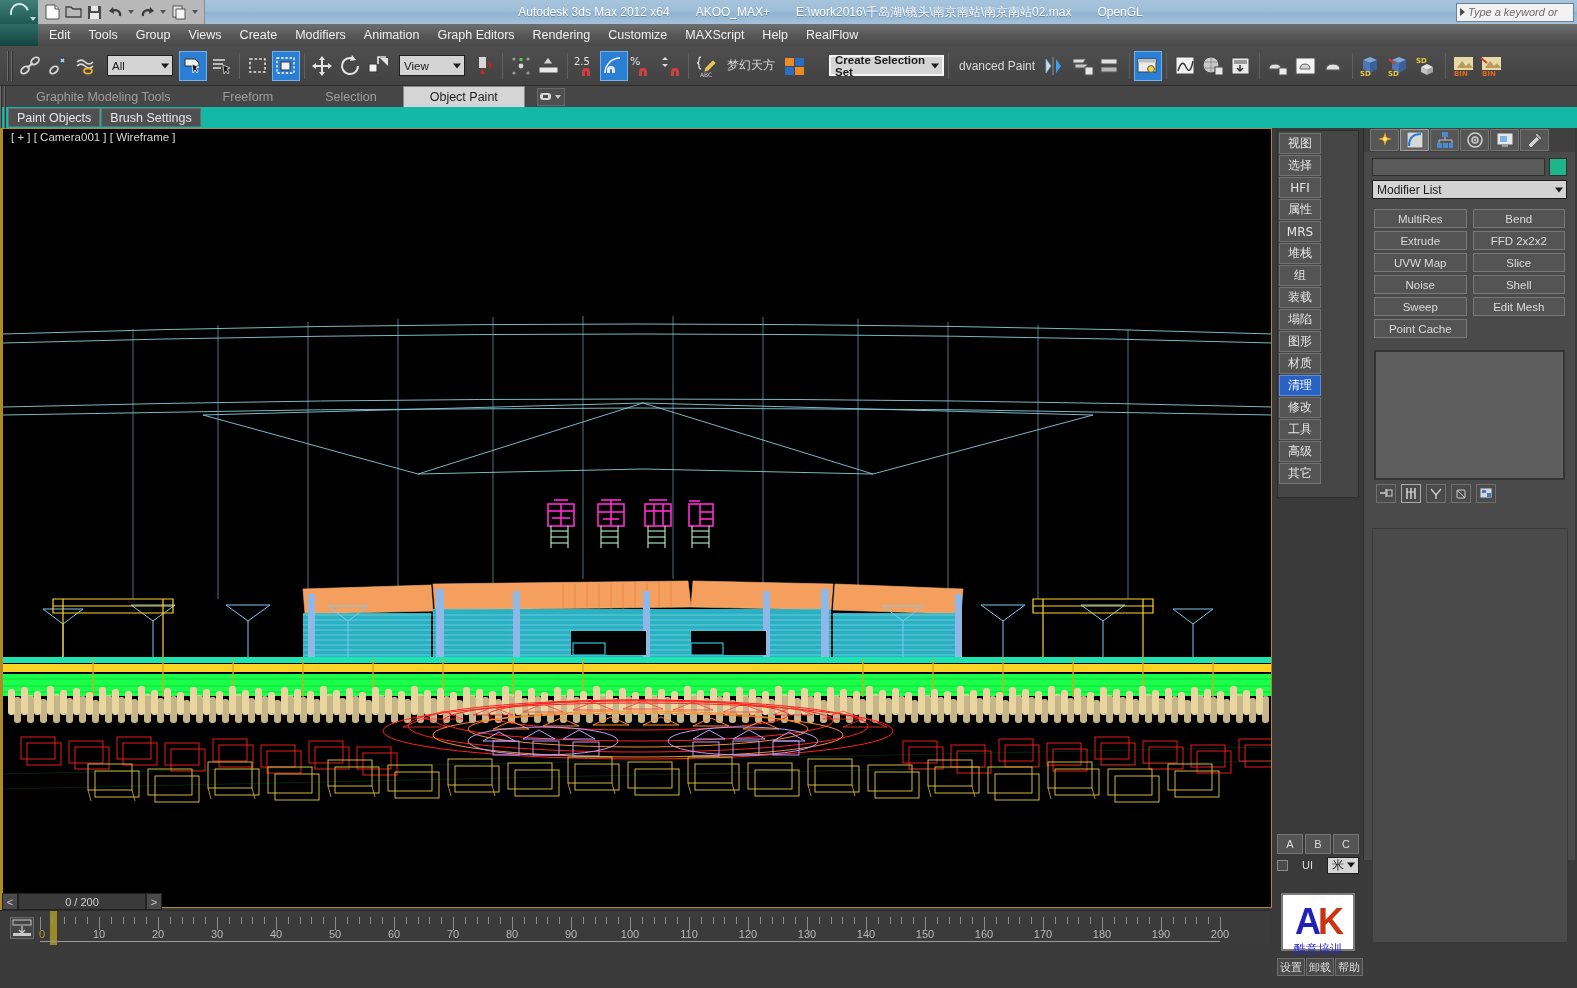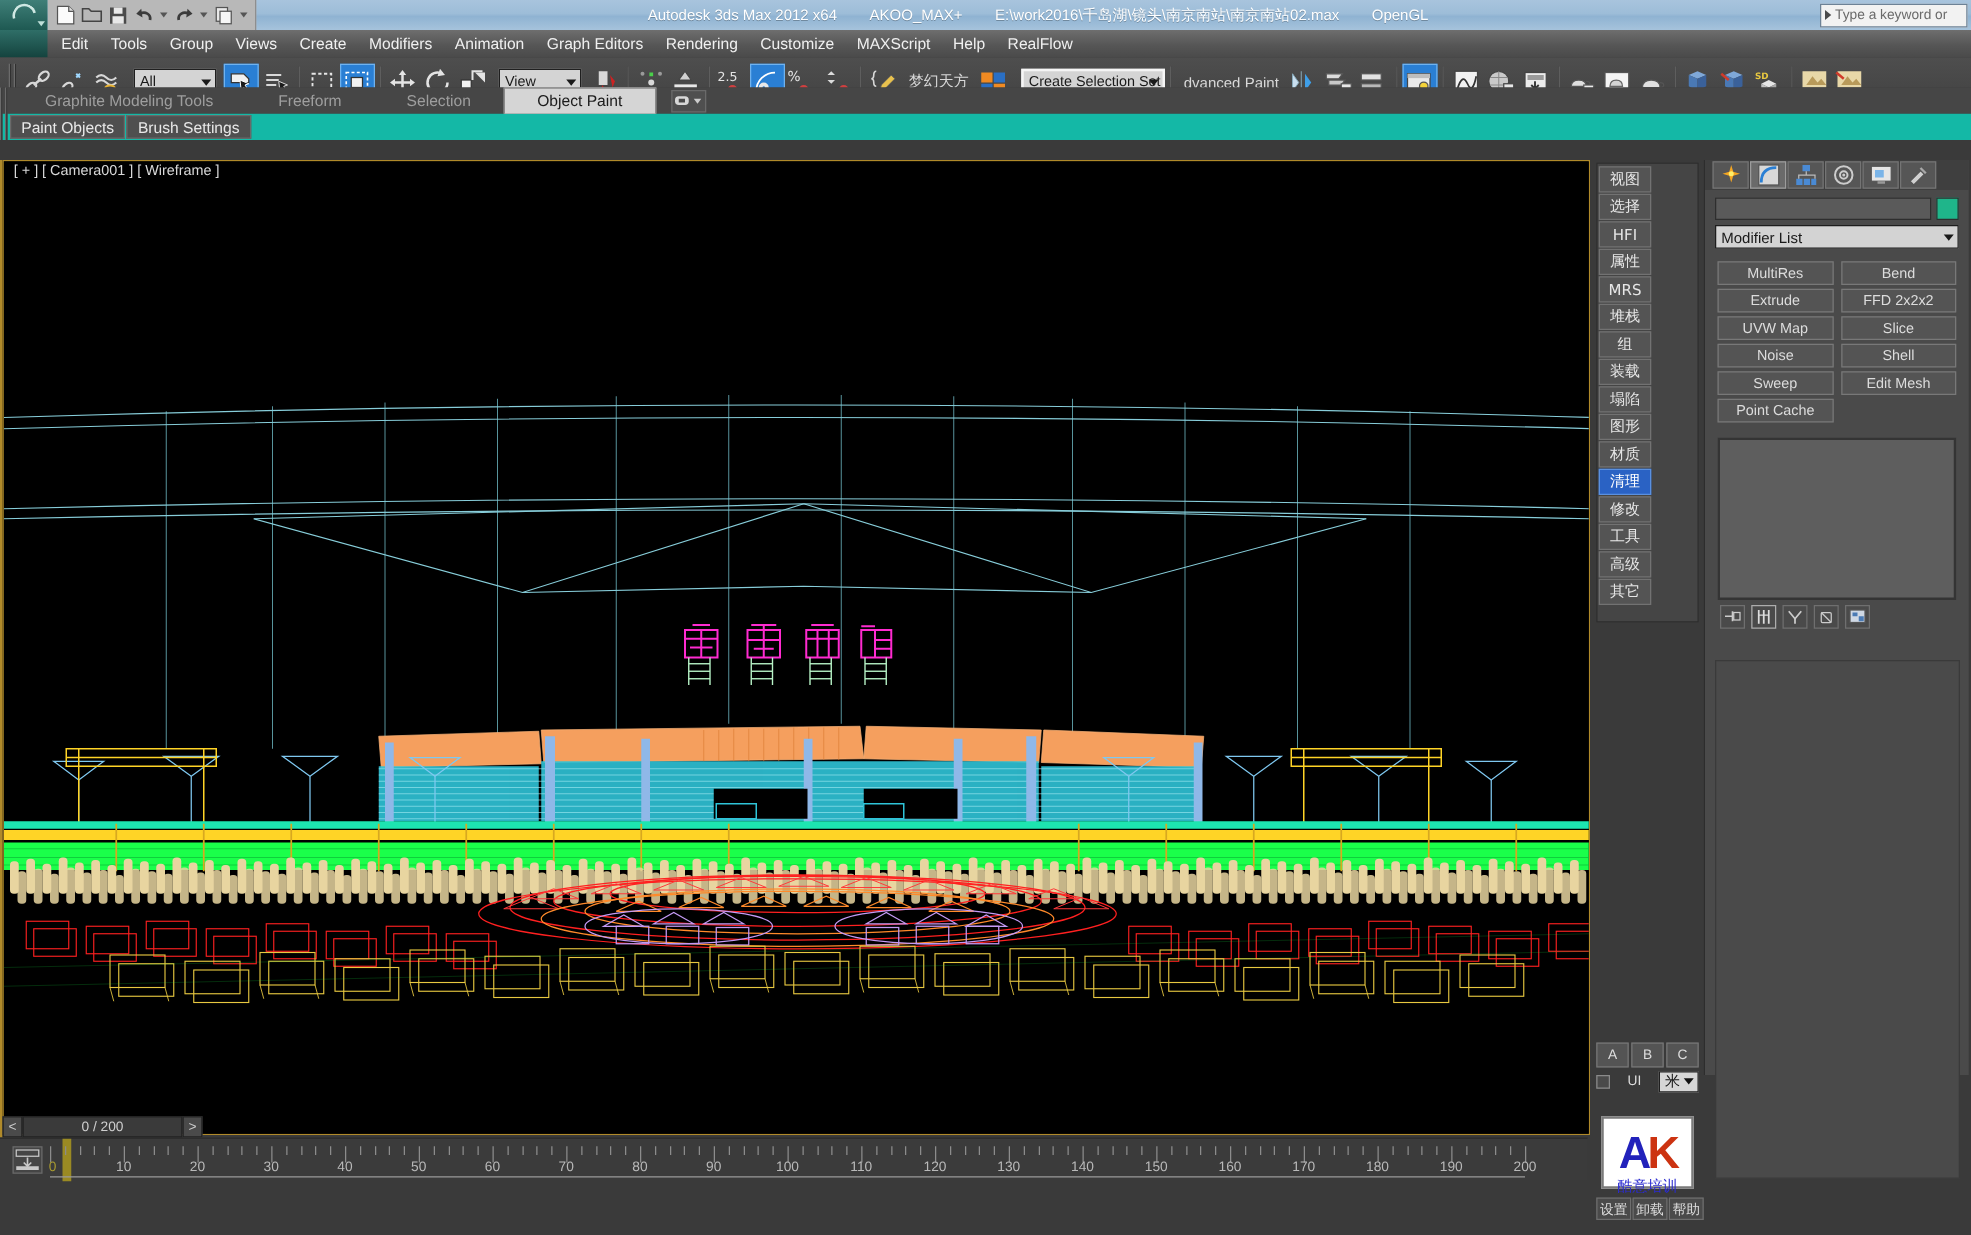--- a/index.html
+++ b/index.html
@@ -47,21 +47,21 @@
   .ttext {
     flex: 1; display: flex; align-items: center; justify-content: center;
     gap: 26px; font-size: 12px; color: #ffffff;
     text-shadow: 0 1px 0 rgba(0,0,0,.25);
     white-space: nowrap;
   }
   .searchbox {
     width: 118px; height: 19px; margin-right: 3px;
     background: #f2f2f2; border: 1px solid #6d8296;
     display: flex; align-items: center; gap: 3px; padding-left: 3px;
-    font-size: 11px; color: #6a6a6a; 
+    font-size: 11px; color: #6a6a6a; font-style: italic;
   }
   .searchbox .ar { width:0;height:0;border-top:4px solid transparent;border-bottom:4px solid transparent;border-left:5px solid #4a4a4a; }
 
   
   .menubar {
     position: absolute; left: 0; top: 24px; width: 1577px; height: 22px;
     background: linear-gradient(to bottom,#6e6e6e,#565656 55%,#4a4a4a);
     display: flex; align-items: center; padding-left: 40px;
   }
   .menubar .mi {
@@ -95,21 +95,21 @@
     padding-left: 4px; position: relative;
   }
   .combo .cart {
     position:absolute; right:3px; top:50%; transform: translateY(-50%);
     width:0;height:0;border-left:4px solid transparent;border-right:4px solid transparent;border-top:5px solid #1a1a1a;
   }
   .tlabel { font-size: 12px; color: #d8d8d8; padding: 0 6px; white-space: nowrap; }
 
   
   .ribbon {
-    position: absolute; left: 0; top: 70px; width: 1577px; height: 42px;
+    position: absolute; left: 0; top: 86px; width: 1577px; height: 42px;
     background: #3b3b3b;
   }
   .ribtabs { display:flex; align-items:center; height: 21px; padding-left: 10px; background: #464646; }
   .ribtab {
     font-size: 12.5px; color: #9e9e9e; padding: 2px 26px; height: 21px;
     display:flex;align-items:center; white-space: nowrap;
   }
   .ribtab.active { background: #d5d5d5; color: #1b1b1b; border: 1px solid #8a8a8a; border-bottom: none;}
   .ribrow2 { display:flex; align-items:center; height: 21px; background: #14b8a6; padding-left: 8px;}
   .subtab {
@@ -490,21 +490,21 @@
 
     <div class="tbtn">
       <svg width="24" height="22" viewBox="0 0 24 22">
           <rect x="2" y="3" width="9" height="8" fill="#f08a22"></rect>
           <rect x="12" y="3" width="9" height="8" fill="#2a6fc4"></rect>
           <rect x="2" y="12" width="9" height="8" fill="#2a6fc4"></rect>
           <rect x="12" y="12" width="9" height="8" fill="#f08a22"></rect>
         </svg>
     </div>
 
-    <div class="combo" style="width:115px;margin-left:8px;border:2px solid #f5f5f5;">
+    <div class="combo" style="width:115px;margin-left:20px;border:2px solid #f5f5f5;font-weight:bold;">
       <span>Create Selection Set</span>
       <div class="cart"></div>
     </div>
 
     <div class="tsep"></div>
     <div class="tlabel">dvanced Paint</div>
 
     <div class="tbtn">
       <svg width="24" height="22" viewBox="0 0 24 22">
           <path d="M10 2v18M3 4l5 7-5 7z" fill="#c9dff0" stroke="#8ab" stroke-width="0.8"></path>

